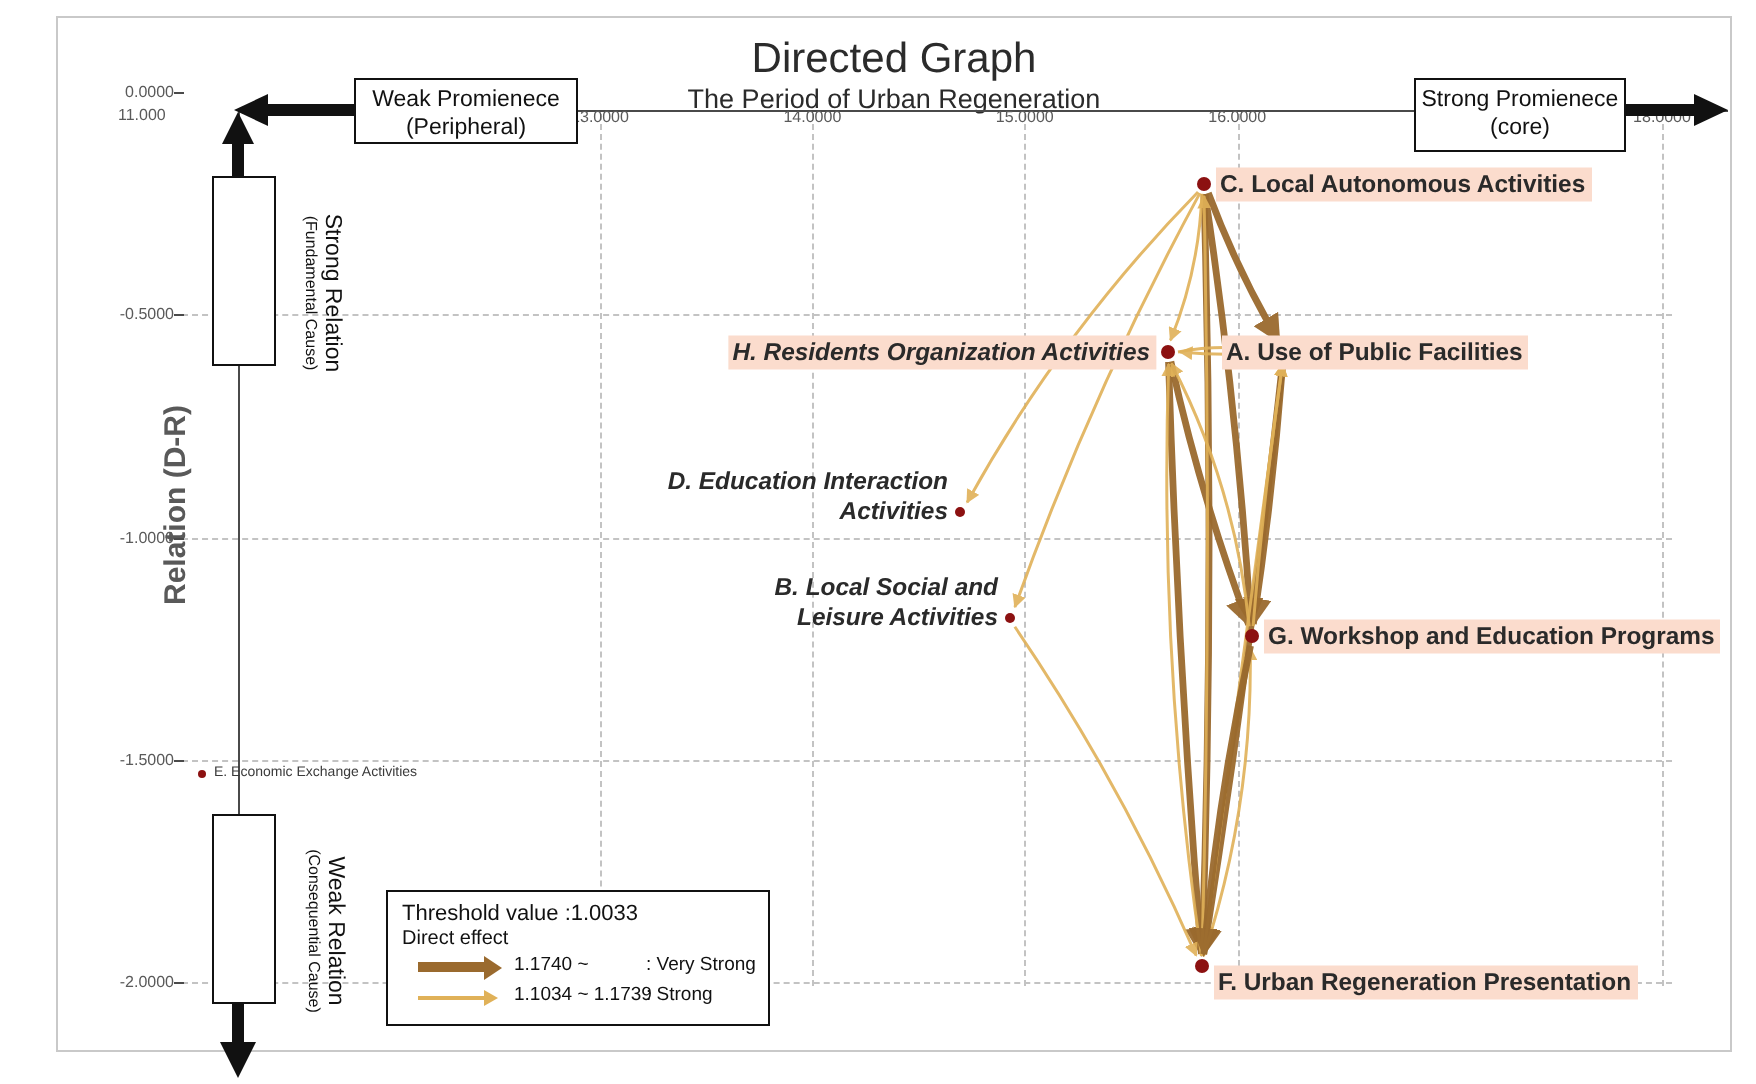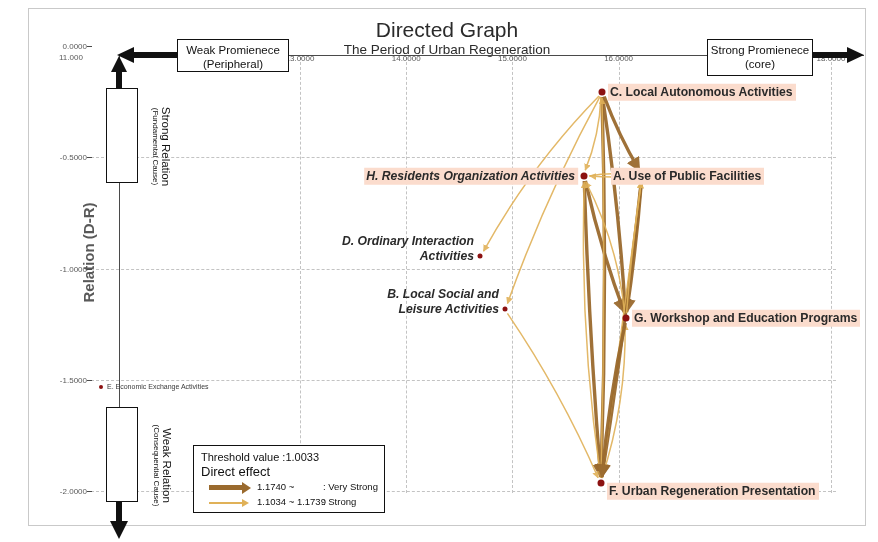--- a/index.html
+++ b/index.html
@@ -55,21 +55,21 @@
   .node.small{width:5px;height:5px;}
   .node-label{font-size:12.2px;font-weight:bold;color:#2a2a2a;line-height:14.5px;white-space:nowrap;}
   .node-label.hl{background:#fbdccd;padding:1px 3px 1px 2px;}
   .node-label.plain{font-size:7px;font-weight:normal;color:#3a3a3a;}
   .lbl-right{transform:translateY(-50%);}
   .lbl-left{transform:translate(-100%,-50%);text-align:right;font-style:italic;}
 
   
   #legend{left:164px;top:436px;width:192px;height:68px;border:1.6px solid #111;background:#fff;box-sizing:border-box;padding:5px 7px;}
   #legend .thr{font-size:11px;color:#111;}
-  #legend .de{font-size:13px;color:#111;margin-top:1px;}
+  #legend .de{font-size:10px;color:#111;margin-top:1px;}
   .leg-row{position:relative;height:13px;margin-top:2px;}
   .leg-arrow-shaft{position:absolute;top:5px;}
   .leg-arrow-head{position:absolute;width:0;height:0;}
   .leg-range{position:absolute;left:56px;top:0px;font-size:9.5px;color:#111;}
   .leg-name{position:absolute;left:122px;top:0px;font-size:9.5px;color:#111;}
 </style>
 </head>
 <body>
 
 <div id="root">
@@ -180,21 +180,21 @@
         <div class="abs node" style="left: 555px; top: 167px; background: rgb(140, 17, 17);"></div>
         <div class="abs node-label hl lbl-left" style="left: 549px; top: 167px;">
           <div>H. Residents Organization Activities</div>
         </div>
         <div class="abs node" style="left: 613px; top: 167px; background: rgb(140, 17, 17);"></div>
         <div class="abs node-label hl lbl-right" style="left: 582px; top: 167px;">
           <div>A. Use of Public Facilities</div>
         </div>
         <div class="abs node small" style="left: 451px; top: 247px; background: rgb(140, 17, 17);"></div>
         <div class="abs node-label lbl-left" style="left: 445px; top: 239px;">
-          <div>D. Ordinary Interaction</div>
+          <div>D. Education Interaction</div>
           <div style="padding-left: 12px;">Activities</div>
         </div>
         <div class="abs node small" style="left: 476px; top: 300px; background: rgb(140, 17, 17);"></div>
         <div class="abs node-label lbl-left" style="left: 470px; top: 292px;">
           <div>B. Local Social and</div>
           <div style="padding-left: 12px;">Leisure Activities</div>
         </div>
         <div class="abs node" style="left: 597px; top: 309px; background: rgb(140, 17, 17);"></div>
         <div class="abs node-label hl lbl-right" style="left: 603px; top: 309px;">
           <div>G. Workshop and Education Programs</div>

